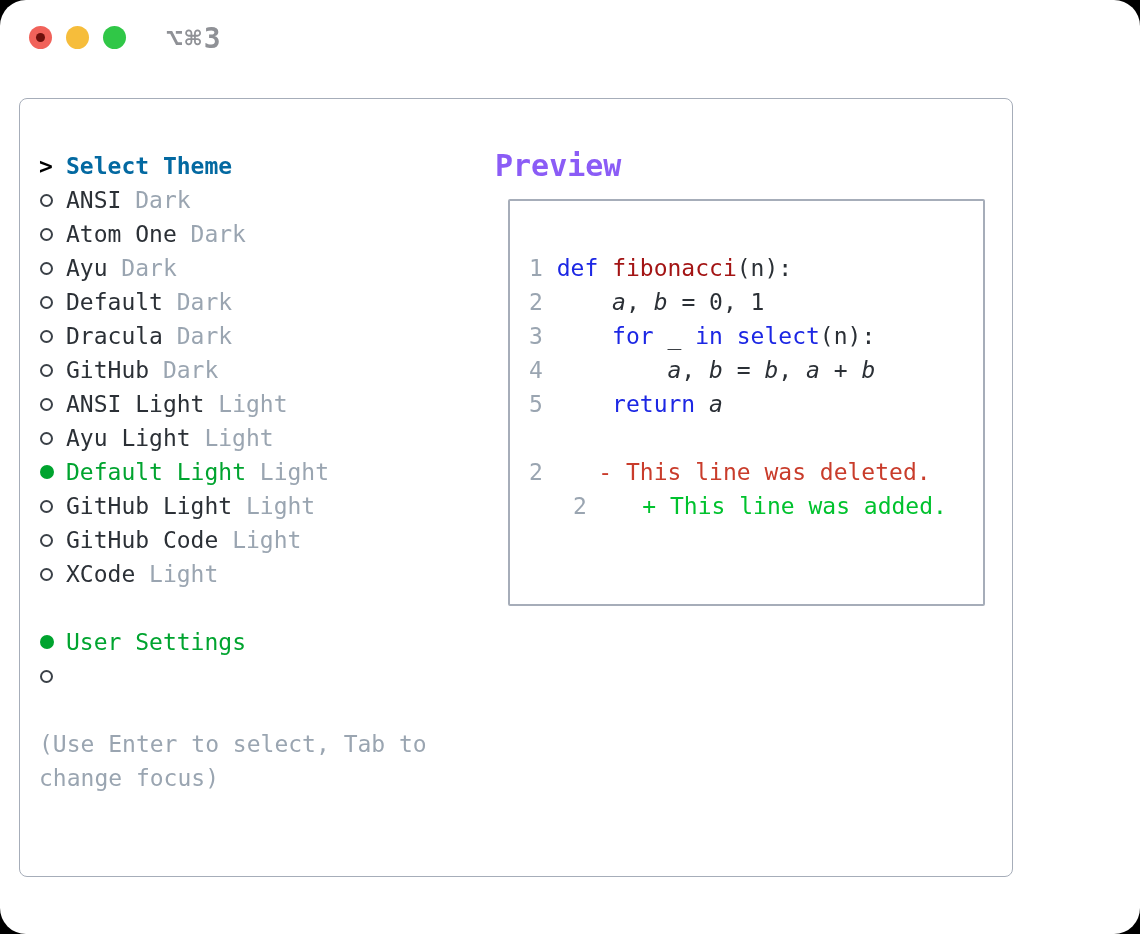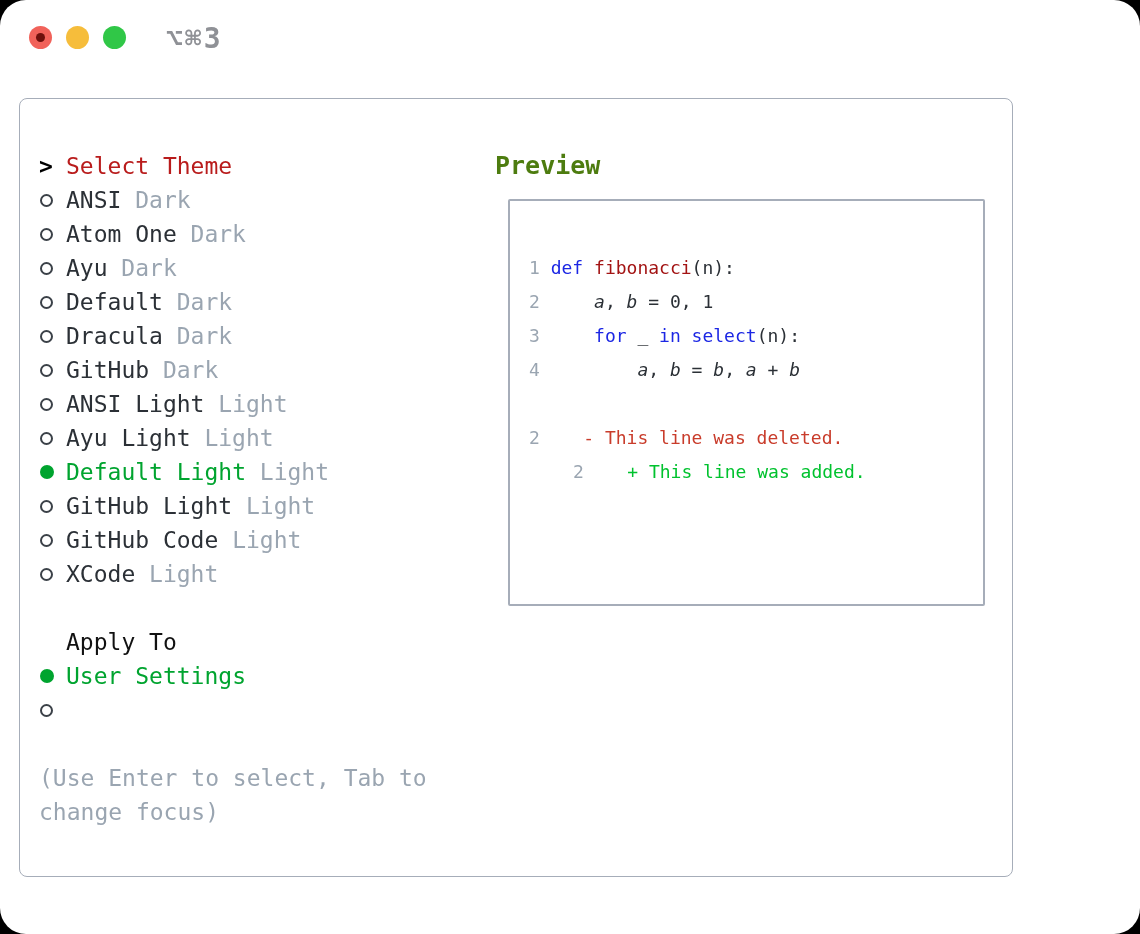--- a/index.html
+++ b/index.html
@@ -22,30 +22,30 @@
   
   .panel{position:absolute;left:19px;top:98px;width:994px;height:779px;border:1.5px solid var(--border);border-radius:8px;box-sizing:border-box;background:#fff;}
   
   .left-col{position:absolute;left:19px;top:50px;width:450px;font-size:23px;line-height:34px;}
   .row{display:flex;align-items:center;height:34px;white-space:pre;}
   .row.spacer{height:34px;}
   .marker{display:inline-flex;align-items:center;width:27px;flex:0 0 27px;}
   .prompt{font-weight:bold;color:#000;}
   .bullet{width:13px;height:13px;border:2px solid #3b4148;border-radius:50%;box-sizing:border-box;margin-left:1px;}
   .bullet.sel{background:var(--green);border-color:var(--green);width:14px;height:14px;}
-  .head-label{font-weight:normal;color:#b91c1c;}
+  .head-label{font-weight:bold;color:#0369a1;}
   .plain-head{color:#111;}
   .tname{color:var(--dark);}
   .tname.sel{color:var(--green);}
   .variant{color:var(--muted);margin-left:13.8px;}
   .help{margin-top:34px;color:var(--muted);max-width:438px;white-space:normal;}
   
-  .preview-title{position:absolute;left:475px;top:50px;font-size:25px;line-height:34px;font-weight:bold;color:#4d7c0f;}
+  .preview-title{position:absolute;left:475px;top:50px;font-size:30px;line-height:34px;font-weight:bold;color:#8b5cf6;}
   .preview-box{position:absolute;left:488px;top:100px;width:477px;height:407px;border:2px solid var(--border);border-radius:2px;box-sizing:border-box;overflow:hidden;}
-  .code{padding:50px 0 0 19px;font-size:18px;line-height:34px;}
+  .code{padding:50px 0 0 19px;font-size:23px;line-height:34px;}
   .cline{white-space:pre;height:34px;}
   .lnum{color:var(--muted);}
   .tok-kw{color:var(--kw);}
   .tok-fn{color:var(--fn);}
   .tok-var{font-style:italic;}
   .tok-plain{color:var(--dark);}
   .diff-context, .diff-context .lnum{color:var(--ctx);}
   .diff-deleted{color:var(--diff-red);}
   .diff-added{color:var(--diff-green);margin-left:44px;}
   .diff-deleted .lnum, .diff-added .lnum{color:var(--muted);}
@@ -80,41 +80,38 @@
           <div class="row"><span class="marker"><span class="bullet"></span></span><span class="tname">ANSI Light</span><span class="variant">Light</span></div>
           <div class="row"><span class="marker"><span class="bullet"></span></span><span class="tname">Ayu Light</span><span class="variant">Light</span></div>
           <div class="row"><span class="marker"><span class="bullet sel"></span></span><span class="tname sel">Default Light</span><span class="variant">Light</span></div>
           <div class="row"><span class="marker"><span class="bullet"></span></span><span class="tname">GitHub Light</span><span class="variant">Light</span></div>
           <div class="row"><span class="marker"><span class="bullet"></span></span><span class="tname">GitHub Code</span><span class="variant">Light</span></div>
           <div class="row"><span class="marker"><span class="bullet"></span></span><span class="tname">XCode</span><span class="variant">Light</span></div>
         </div>
 
       <div class="row spacer"></div>
 
-      <div class="row">
-        <span class="marker"></span>
-        <span class="plain-head">Apply To</span>
-      </div>
 
       <div>
           <div class="row"><span class="marker"><span class="bullet sel"></span></span><span class="tname sel">User Settings</span></div>
           <div class="row"><span class="marker"><span class="bullet"></span></span></div>
         </div>
 
       <div class="help">(Use Enter to select, Tab to change focus)</div>
     </div>
 
     <div class="preview-title">Preview</div>
 
     <div class="preview-box">
       <div class="code">
           <div class="cline"><span class="lnum">1</span> <span class="tok-kw">def</span><span class="tok-plain"> </span><span class="tok-fn">fibonacci</span><span class="tok-plain">(n):</span></div>
           <div class="cline"><span class="lnum">2</span> <span class="tok-plain">    </span><span class="tok-var">a</span><span class="tok-plain">, </span><span class="tok-var">b</span><span class="tok-plain"> = 0, 1</span></div>
           <div class="cline"><span class="lnum">3</span> <span class="tok-plain">    </span><span class="tok-kw">for</span><span class="tok-plain"> _ </span><span class="tok-kw">in</span><span class="tok-plain"> </span><span class="tok-kw">select</span><span class="tok-plain">(n):</span></div>
           <div class="cline"><span class="lnum">4</span> <span class="tok-plain">        </span><span class="tok-var">a</span><span class="tok-plain">, </span><span class="tok-var">b</span><span class="tok-plain"> = </span><span class="tok-var">b</span><span class="tok-plain">, </span><span class="tok-var">a</span><span class="tok-plain"> + </span><span class="tok-var">b</span></div>
+          <div class="cline"><span class="lnum">5</span> <span class="tok-plain">    </span><span class="tok-kw">return</span><span class="tok-plain"> </span><span class="tok-var">a</span></div>
           <div class="cline"> </div>
           <div class="cline diff-deleted"><span class="lnum">2</span>    <span>-</span> <span>This line was deleted.</span></div>
           <div class="cline diff-added"><span class="lnum">2</span>    <span>+</span> <span>This line was added.</span></div>
         </div>
     </div>
 
   </div>
 </div>
 
 </body></html>

